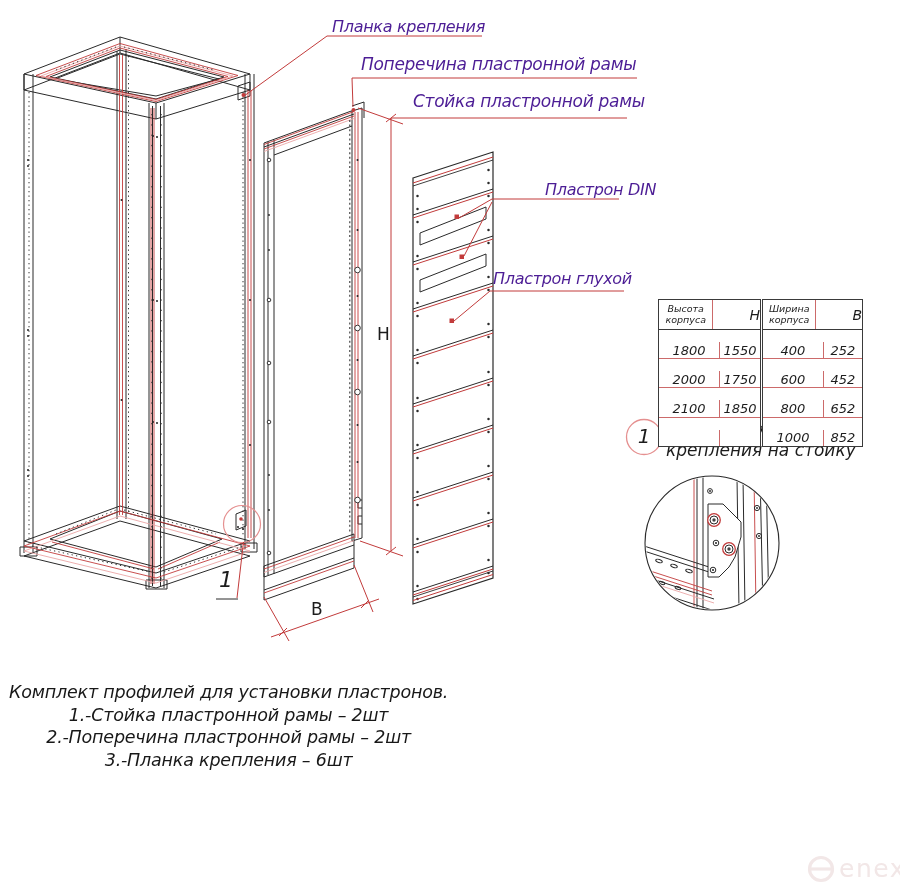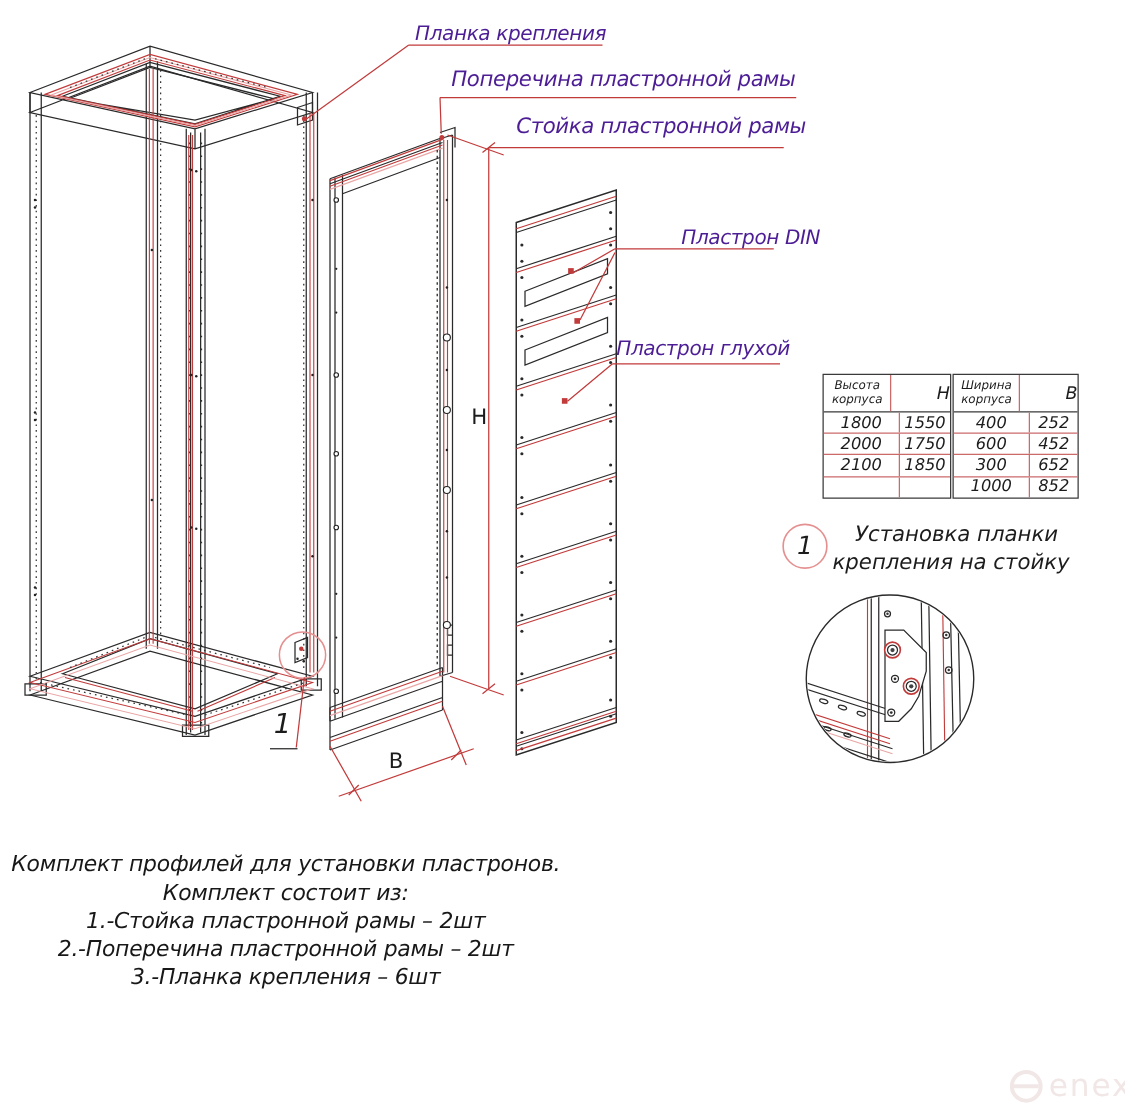--- a/index.html
+++ b/index.html
@@ -13,21 +13,21 @@
   .refnum{position:absolute;font-style:italic;font-size:22px;color:#1c1c1c;}
   .callout-num{position:absolute;left:626px;top:424px;width:36px;text-align:center;
        font-style:italic;font-size:20px;color:#1c1c1c;}
   .callout-txt{position:absolute;font-style:italic;font-size:17px;color:#1c1c1c;white-space:nowrap;}
   .notes{position:absolute;left:9px;top:681px;text-align:center;}
   .notes div{font-style:italic;font-size:17.5px;line-height:22.6px;color:#181818;
        white-space:nowrap;letter-spacing:-0.2px;}
   .tbl{position:absolute;top:299px;border:1.5px solid #3a3a3a;background:#fff;}
   .tr{display:flex;}
   .tr.th{height:29px;border-bottom:1.4px solid #3a3a3a;gap:36px;}
-  .tr.data{height:16.2px;}
+  .tr.data{height:16.2px;margin-top:12px;}
   .tr.data:not(:last-child){border-bottom:1px solid #cc6a6a;}
   .td{display:flex;align-items:center;justify-content:center;color:#1c1c1c;}
   .c1{width:60px;border-right:1px solid #cc6a6a;}
   .c2{flex:1;}
   .hdr{font-size:9.5px;font-style:italic;text-align:center;line-height:1.1;}
   .hv{font-size:14px;font-style:italic;}
   .num{font-size:13px;font-style:italic;}
   .logo-text{position:absolute;left:839px;top:854px;font-size:25px;letter-spacing:1.5px;
        color:#f2e7e7;font-style:normal;}
 </style>
@@ -323,30 +323,29 @@
   </div>
   <div class="tr data">
       <div class="td c1 num">400</div>
       <div class="td c2 num">252</div>
     </div>
   <div class="tr data">
       <div class="td c1 num">600</div>
       <div class="td c2 num">452</div>
     </div>
   <div class="tr data">
-      <div class="td c1 num">300</div>
+      <div class="td c1 num">800</div>
       <div class="td c2 num">652</div>
     </div>
   <div class="tr data">
       <div class="td c1 num">1000</div>
       <div class="td c2 num">852</div>
     </div>
 </div>
 
 <div class="notes">
   <div>Комплект профилей для установки пластронов.</div>
-  <div>Комплект состоит из:</div>
   <div>1.-Стойка пластронной рамы – 2шт</div>
   <div>2.-Поперечина пластронной рамы – 2шт</div>
   <div>3.-Планка крепления – 6шт</div>
 </div>
 
 <div class="logo-text">enex</div>
 
 </body></html>

